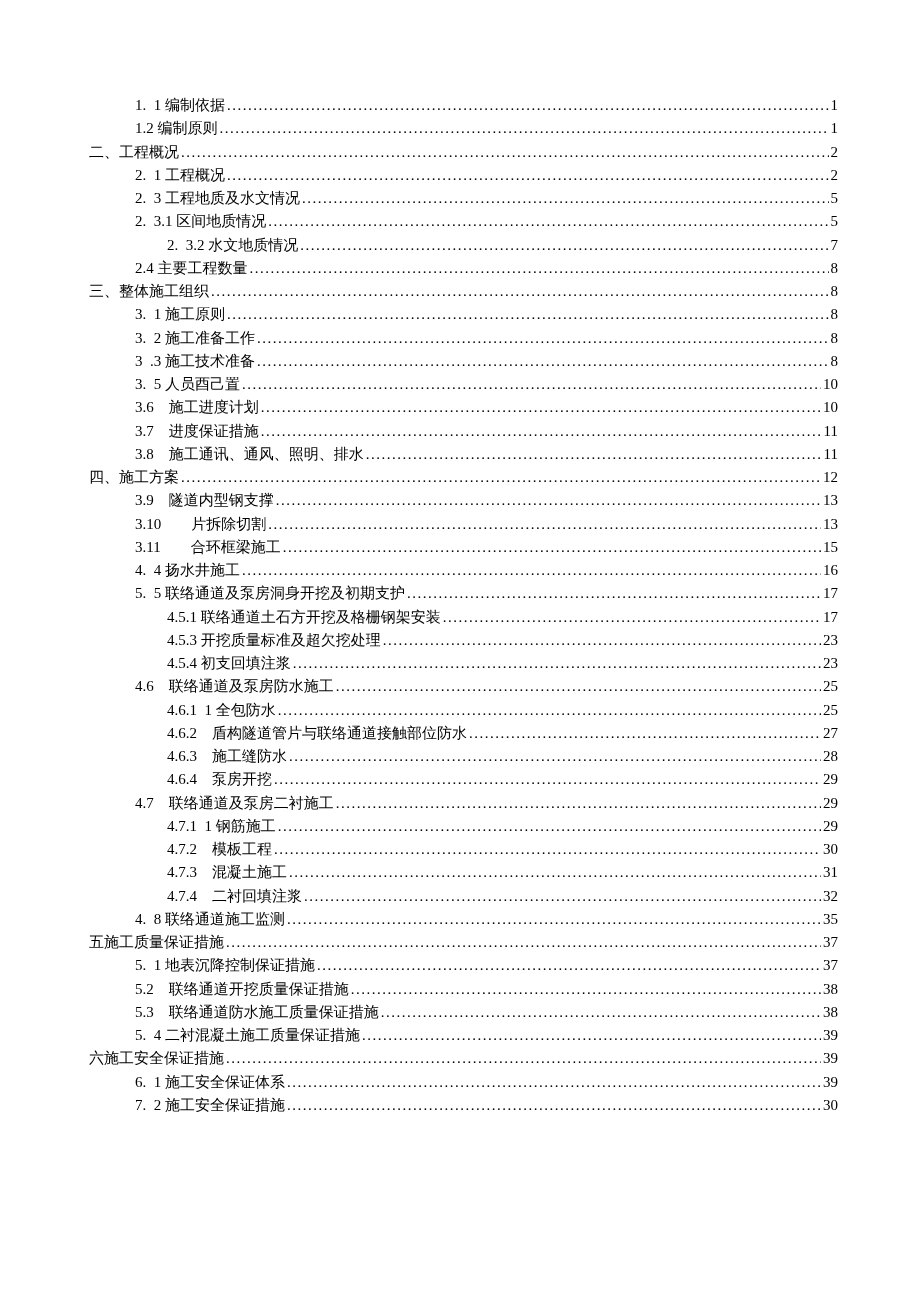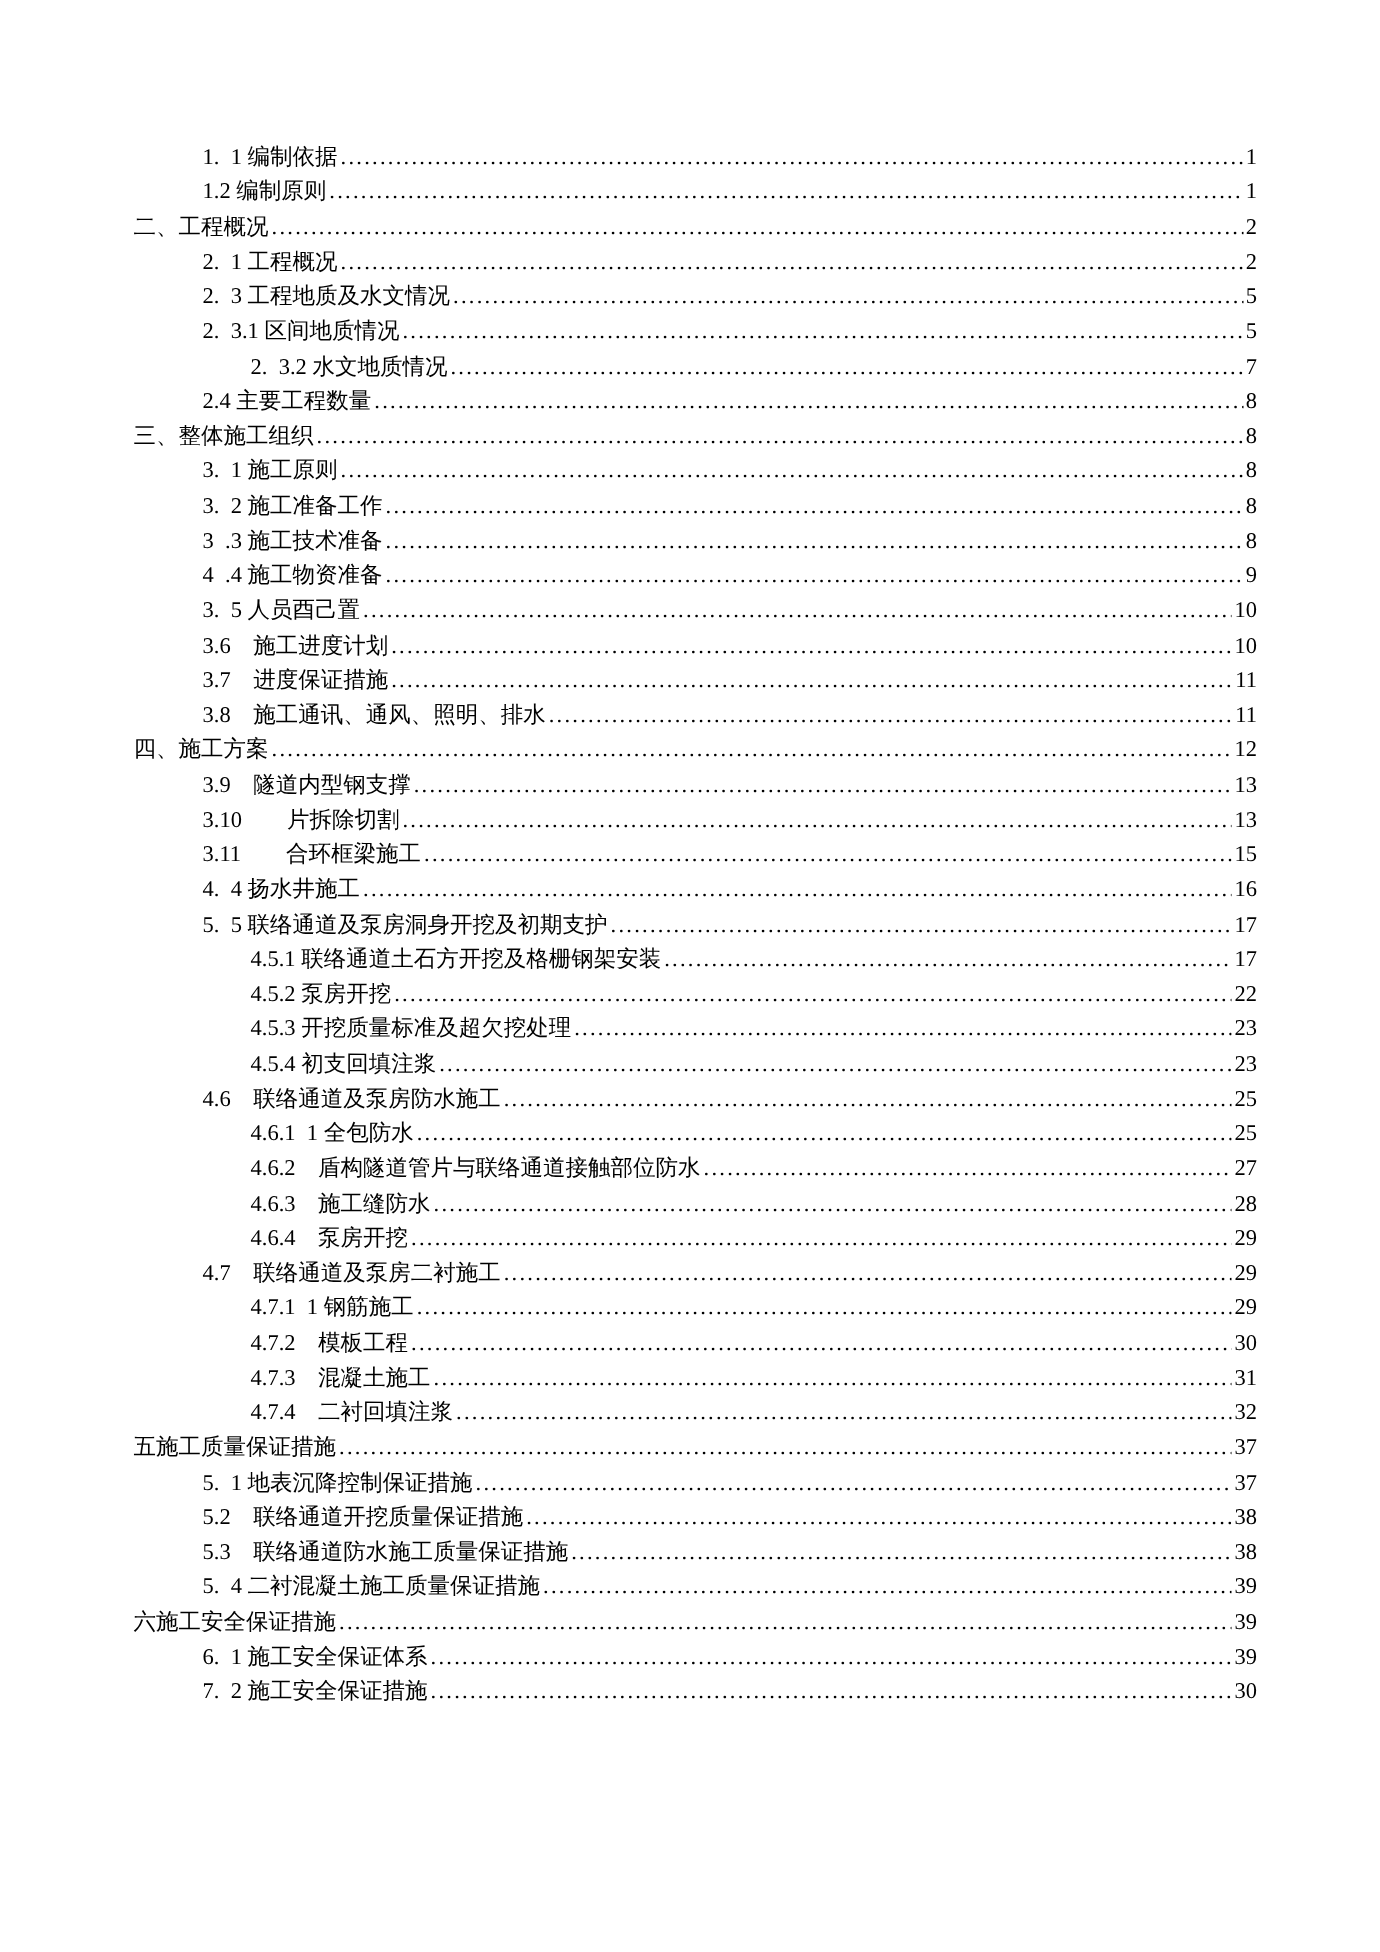--- a/index.html
+++ b/index.html
@@ -102,25 +102,20 @@
         <span class="toc-label">3.  2 施工准备工作</span>
         <span class="toc-leader"></span>
         <span class="toc-page">8</span>
       </div>
       <div class="toc-line indent-1">
         <span class="toc-label">3  .3 施工技术准备</span>
         <span class="toc-leader"></span>
         <span class="toc-page">8</span>
       </div>
       <div class="toc-line indent-1">
-        <span class="toc-label">4  .4 施工物资准备</span>
-        <span class="toc-leader"></span>
-        <span class="toc-page">9</span>
-      </div>
-      <div class="toc-line indent-1">
         <span class="toc-label">3.  5 人员酉己置</span>
         <span class="toc-leader"></span>
         <span class="toc-page">10</span>
       </div>
       <div class="toc-line indent-1">
         <span class="toc-label">3.6    施工进度计划</span>
         <span class="toc-leader"></span>
         <span class="toc-page">10</span>
       </div>
       <div class="toc-line indent-1">
@@ -162,25 +157,20 @@
         <span class="toc-label">5.  5 联络通道及泵房洞身开挖及初期支护</span>
         <span class="toc-leader"></span>
         <span class="toc-page">17</span>
       </div>
       <div class="toc-line indent-2">
         <span class="toc-label">4.5.1 联络通道土石方开挖及格栅钢架安装</span>
         <span class="toc-leader"></span>
         <span class="toc-page">17</span>
       </div>
       <div class="toc-line indent-2">
-        <span class="toc-label">4.5.2 泵房开挖</span>
-        <span class="toc-leader"></span>
-        <span class="toc-page">22</span>
-      </div>
-      <div class="toc-line indent-2">
         <span class="toc-label">4.5.3 开挖质量标准及超欠挖处理</span>
         <span class="toc-leader"></span>
         <span class="toc-page">23</span>
       </div>
       <div class="toc-line indent-2">
         <span class="toc-label">4.5.4 初支回填注浆</span>
         <span class="toc-leader"></span>
         <span class="toc-page">23</span>
       </div>
       <div class="toc-line indent-1">
@@ -225,20 +215,25 @@
       </div>
       <div class="toc-line indent-2">
         <span class="toc-label">4.7.3    混凝土施工</span>
         <span class="toc-leader"></span>
         <span class="toc-page">31</span>
       </div>
       <div class="toc-line indent-2">
         <span class="toc-label">4.7.4    二衬回填注浆</span>
         <span class="toc-leader"></span>
         <span class="toc-page">32</span>
+      </div>
+      <div class="toc-line indent-1">
+        <span class="toc-label">4.  8 联络通道施工监测</span>
+        <span class="toc-leader"></span>
+        <span class="toc-page">35</span>
       </div>
       <div class="toc-line indent-0">
         <span class="toc-label">五施工质量保证措施</span>
         <span class="toc-leader"></span>
         <span class="toc-page">37</span>
       </div>
       <div class="toc-line indent-1">
         <span class="toc-label">5.  1 地表沉降控制保证措施</span>
         <span class="toc-leader"></span>
         <span class="toc-page">37</span>

